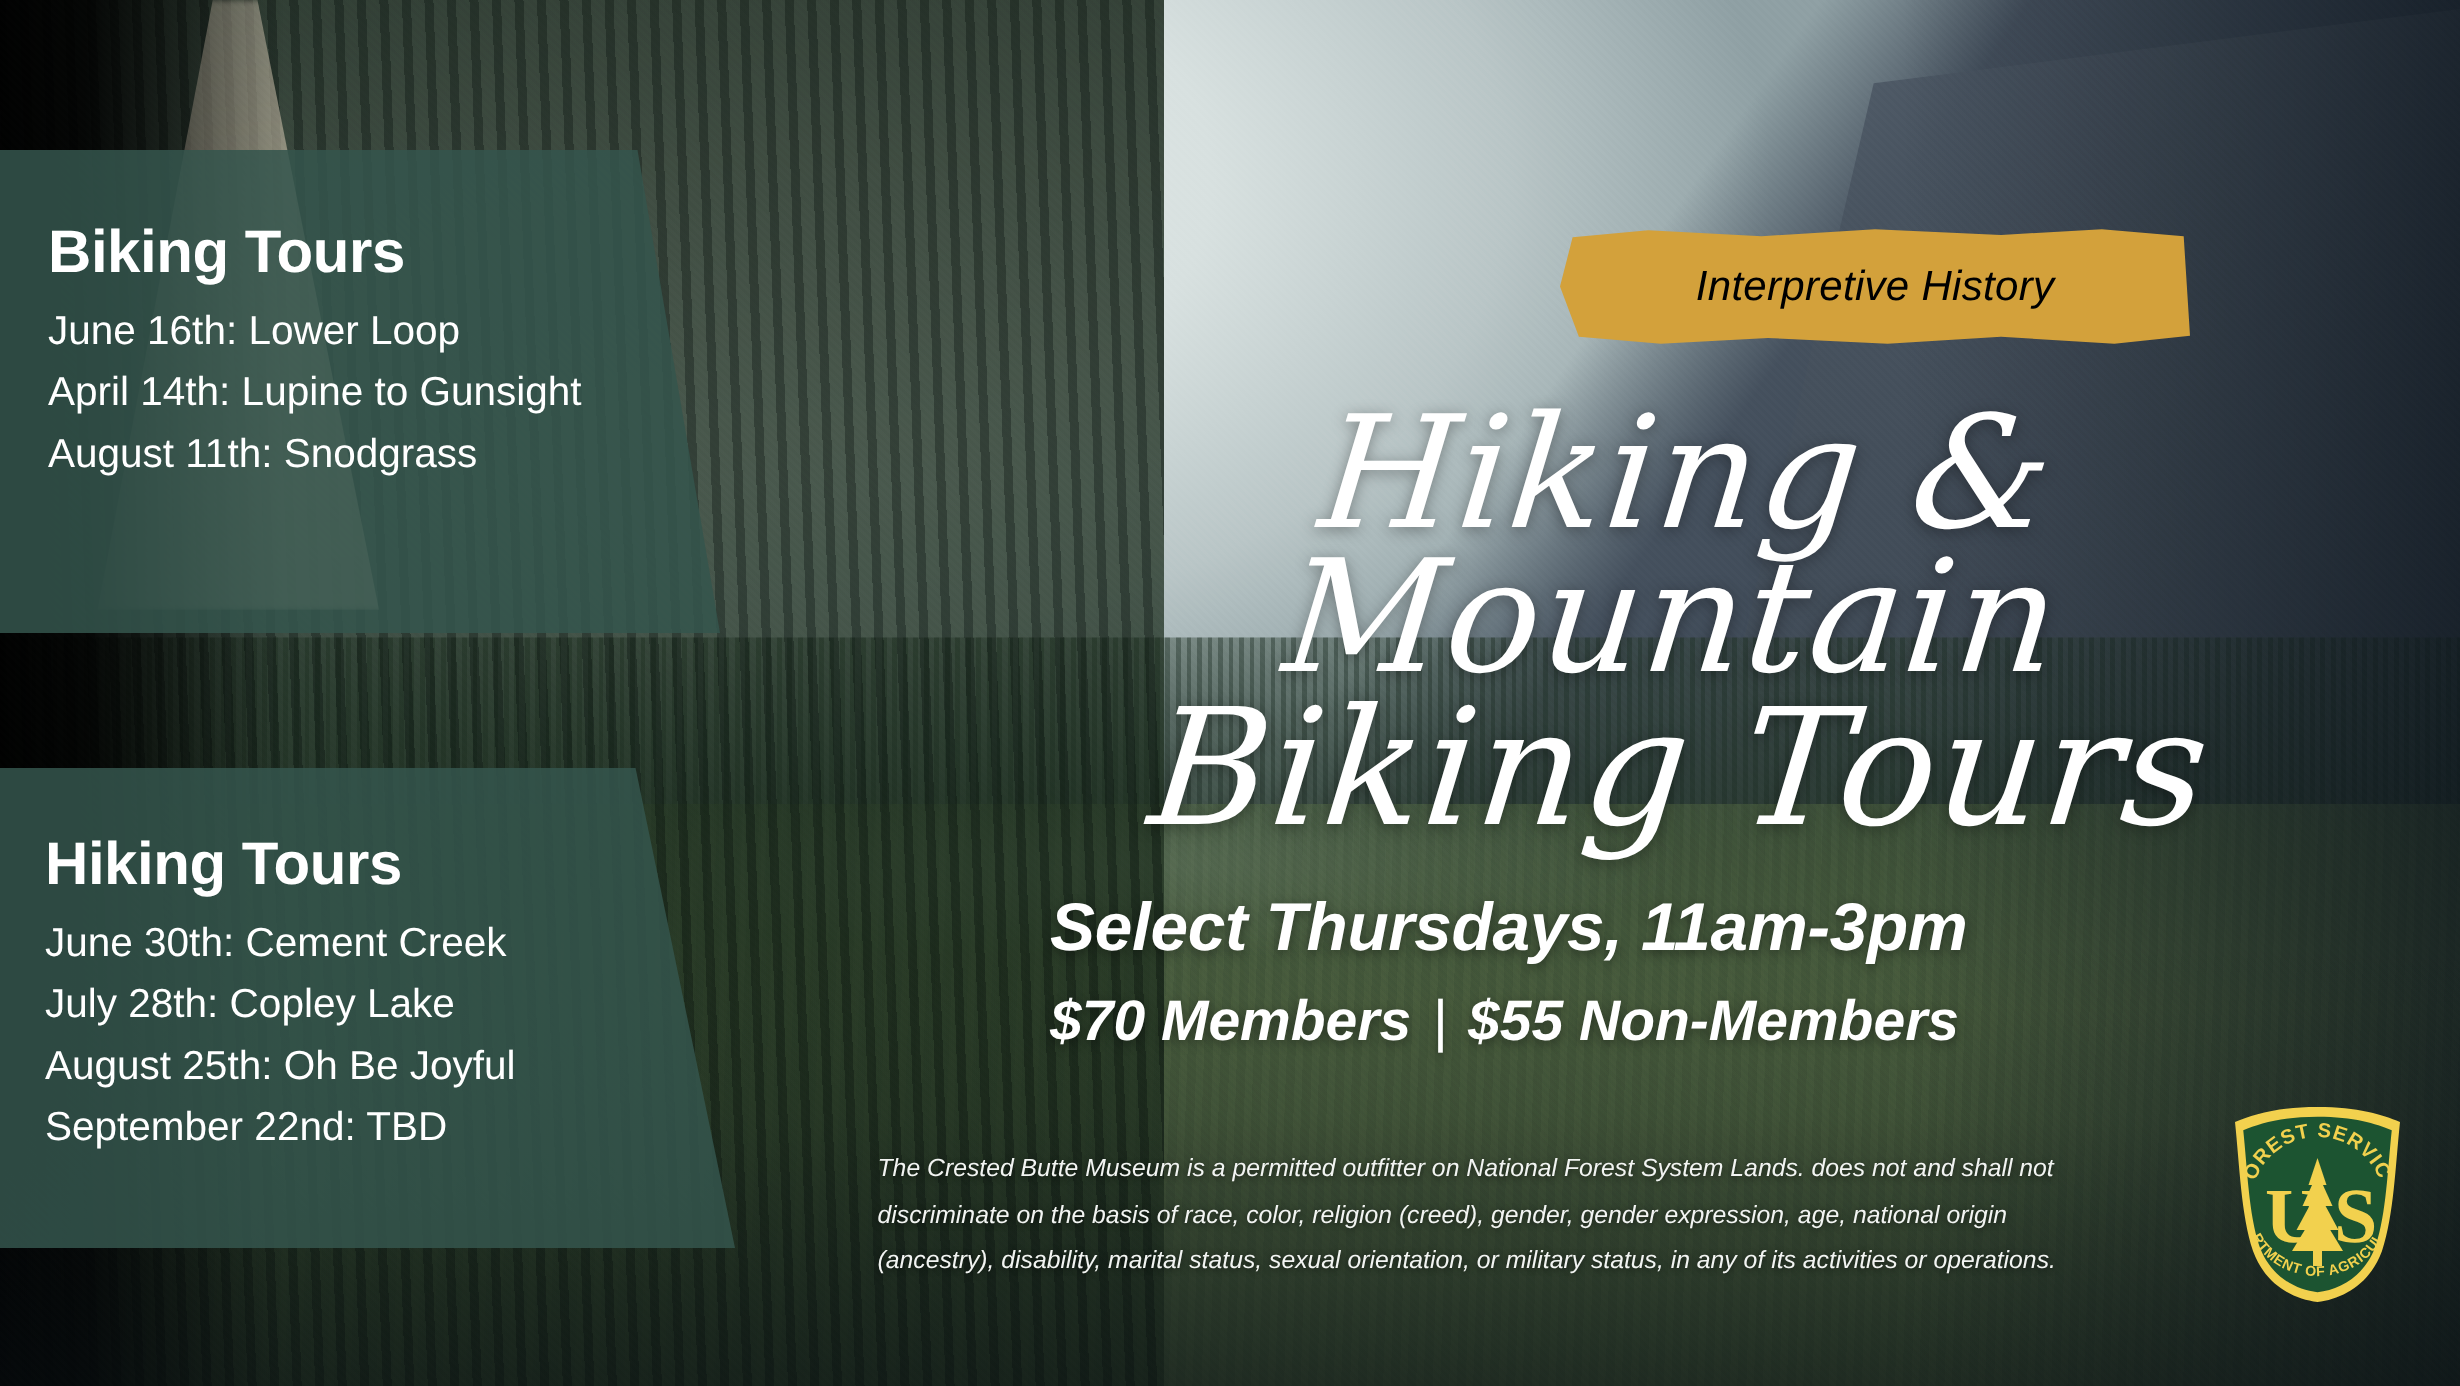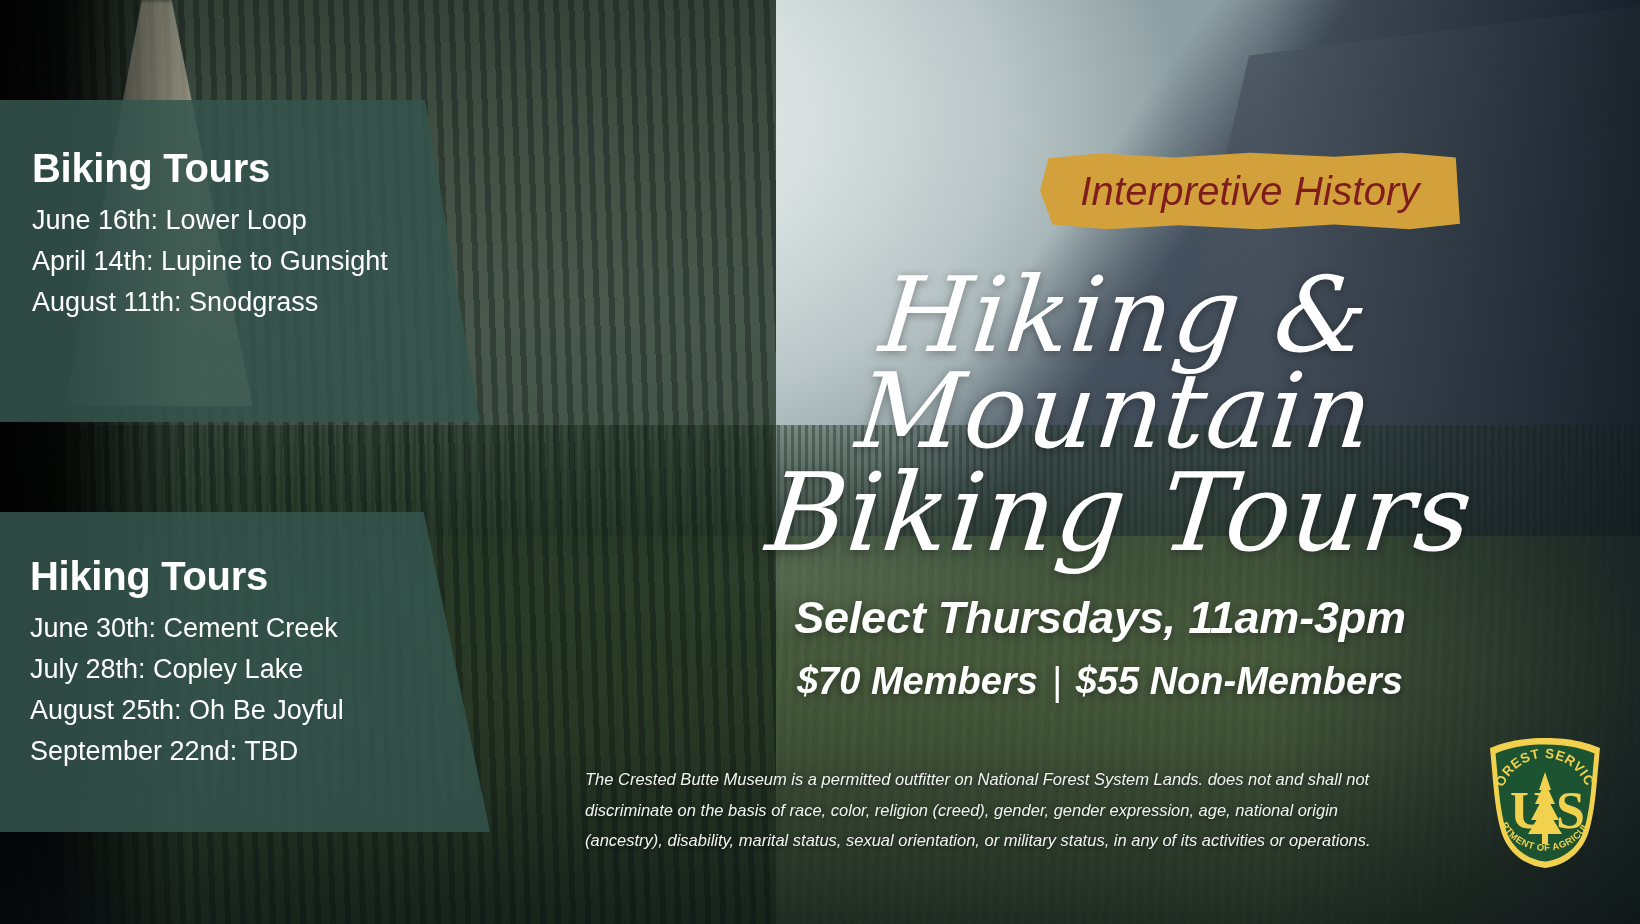--- a/index.html
+++ b/index.html
@@ -135,24 +135,24 @@
     background: #d3a13b;
     display: flex;
     align-items: center;
     justify-content: center;
     clip-path: polygon(
       2% 8%, 14% 2%, 32% 7%, 50% 1%, 70% 6%, 86% 1%, 99% 7%,
       100% 92%, 88% 99%, 70% 93%, 52% 99%, 33% 94%, 16% 99%, 3% 93%, 0% 50%
     );
   }
   #badge-interpretive .badge-text {
-    font-size: 40px;
+    font-size: 28px;
     font-style: italic;
     font-weight: 400;
-    color: #7f1d1d;
+    color: #000000;
     white-space: nowrap;
     letter-spacing: .2px;
   }
 
   
   #headline {
     position: absolute;
     left: 740px;
     top: 268px;
     width: 760px;
@@ -171,21 +171,20 @@
     transform: skewX(-6deg);
   }
   #script-line-2 { font-size: 108px; margin-top: 4px; }
 
   
   #details {
     position: absolute;
     left: 700px;
     top: 592px;
     width: 800px;
-    text-align: center;
     color: #fff;
   }
   #schedule-line {
     font-size: 45px;
     font-weight: 700;
     font-style: italic;
     letter-spacing: -.2px;
     text-shadow: 0 2px 8px rgba(0,0,0,.40);
     white-space: nowrap;
   }

